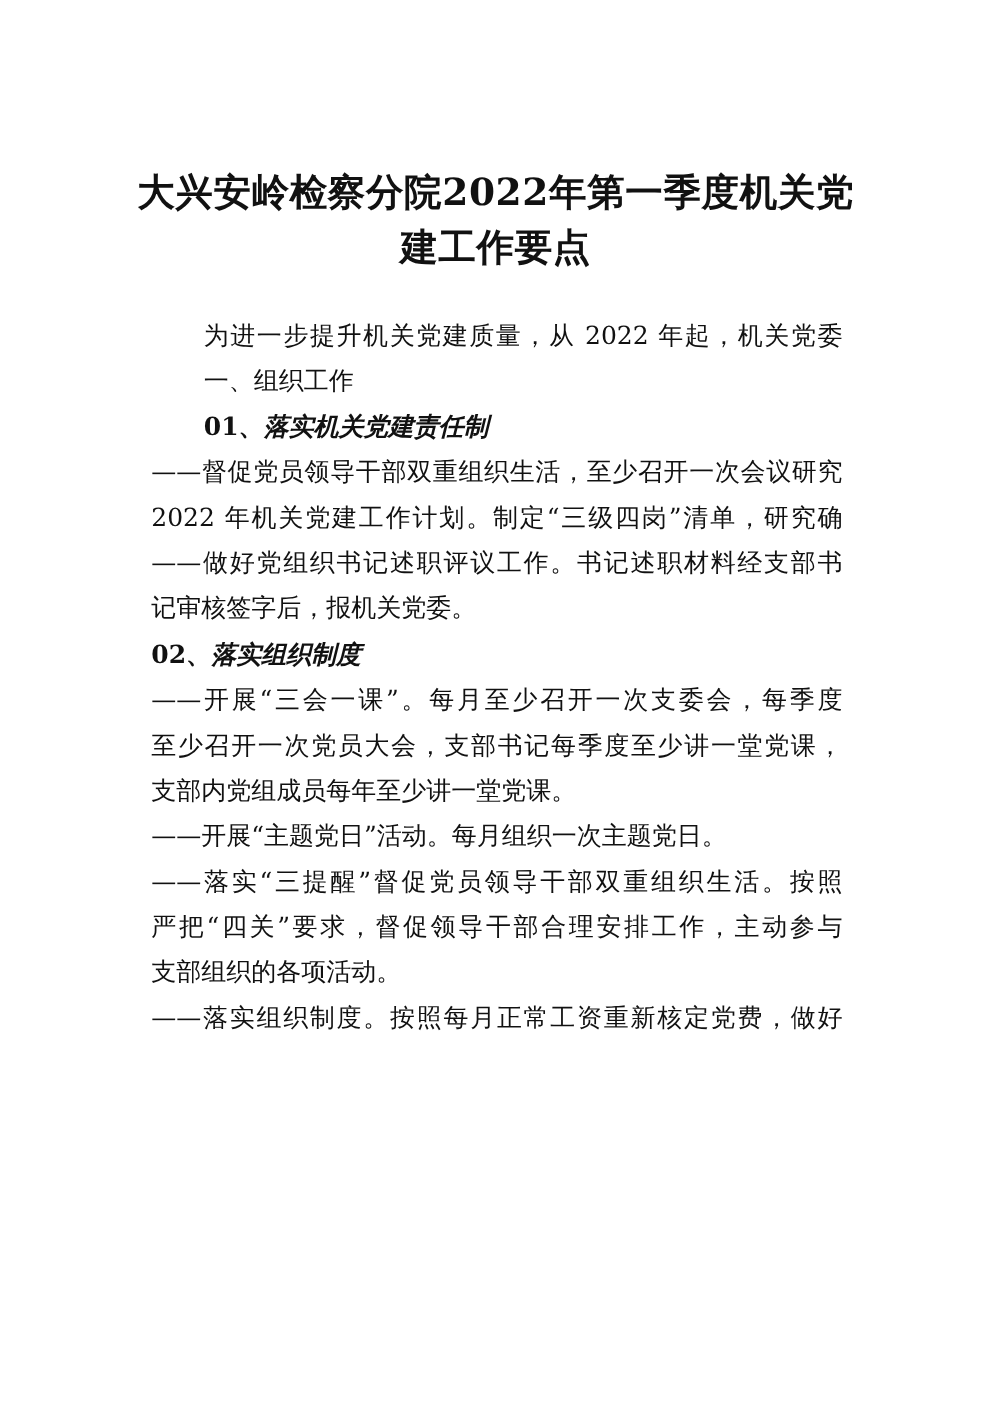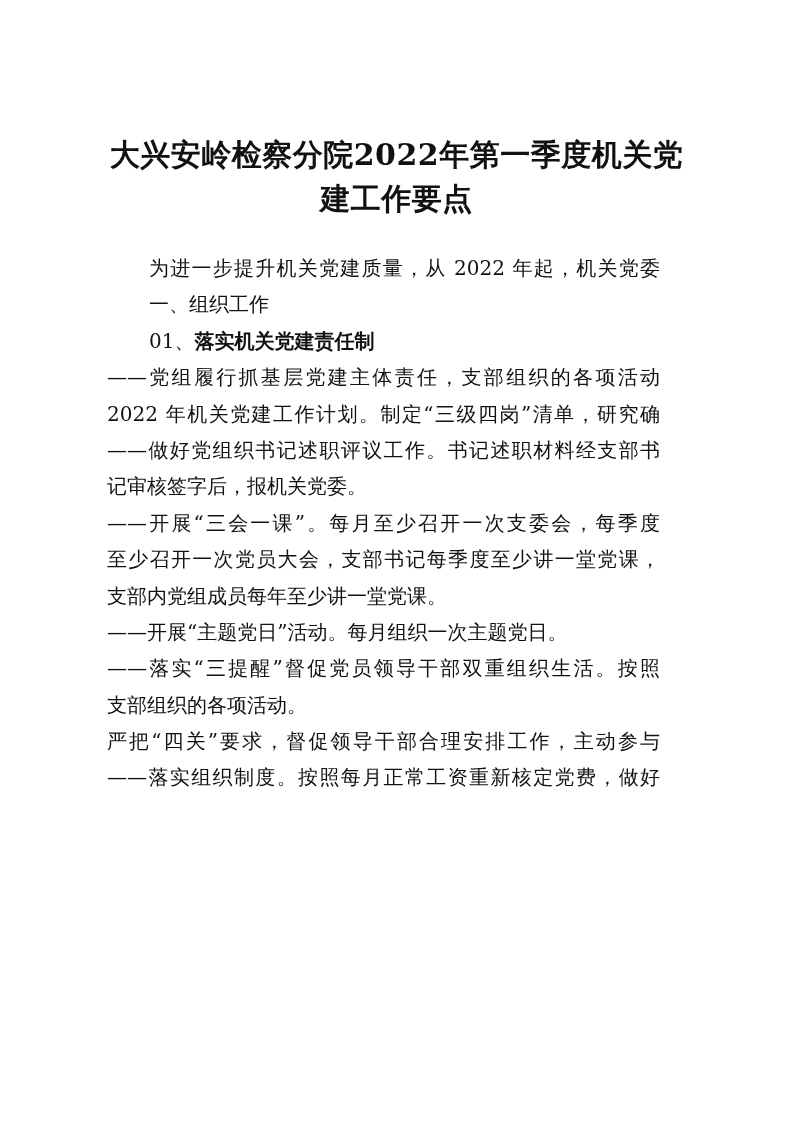--- a/index.html
+++ b/index.html
@@ -2,53 +2,56 @@
 <html><head>
   <meta charset="utf-8">
   <style>
     html, body { margin: 0; padding: 0; background: #ffffff; }
     body { width: 793px; height: 1122px; position: relative; overflow: hidden;
            font-family: "DejaVu Serif", "Liberation Serif", serif; color: #111; }
     .page { position: absolute; left: 0; top: 0; width: 654px; height: 1122px; background: #fff; }
     .title { position: absolute; left: 100px; width: 593px; top: 133px; text-align: center;
              font-family: "DejaVu Serif", "Liberation Serif", serif; font-size: 30px; line-height: 44px;
              font-weight: bold; letter-spacing: 0.5px; }
-    .body { position: absolute; left: 107px; top: 250px; width: 553px; }
+    .body { position: absolute; left: 121px; top: 250px; width: 553px; }
     .line { height: 36.4px; line-height: 36.4px; font-size: 20px; white-space: nowrap;
             text-align: justify; text-align-last: justify; letter-spacing: 0; }
     .line.last { text-align-last: left; }
     .indent { padding-left: 42px; }
     .h1 { font-family: "DejaVu Sans", "Liberation Sans", sans-serif; font-weight: normal; font-size: 20px; }
-    .h2num { font-weight: normal; }
-    .h2txt { font-weight: bold; }
+    .h2num { font-weight: bold; }
+    .h2txt { font-weight: bold; font-style: italic; }
   </style>
 </head>
 <body>
 
 <div class="page">
   <div class="title">
     <div>大兴安岭检察分院2022年第一季度机关党</div>
     <div>建工作要点</div>
   </div>
 
   <div class="body">
     <div class="line indent">为进一步提升机关党建质量，从 2022 年起，机关党委</div>
 
     <div class="line last indent h1">一、组织工作</div>
 
     <div class="line last indent">
       <span class="h2num">01、</span><span class="h2txt">落实机关党建责任制</span>
     </div>
-    <div class="line">——党组履行抓基层党建主体责任，支部组织的各项活动</div>
+    <div class="line">——督促党员领导干部双重组织生活，至少召开一次会议研究</div>
     <div class="line">2022 年机关党建工作计划。制定“三级四岗”清单，研究确</div>
     <div class="line">——做好党组织书记述职评议工作。书记述职材料经支部书</div>
     <div class="line last">记审核签字后，报机关党委。</div>
 
+    <div class="line last">
+      <span class="h2num">02、</span><span class="h2txt">落实组织制度</span>
+    </div>
     <div class="line">——开展“三会一课”。每月至少召开一次支委会，每季度</div>
     <div class="line">至少召开一次党员大会，支部书记每季度至少讲一堂党课，</div>
     <div class="line last">支部内党组成员每年至少讲一堂党课。</div>
     <div class="line last">——开展“主题党日”活动。每月组织一次主题党日。</div>
     <div class="line">——落实“三提醒”督促党员领导干部双重组织生活。按照</div>
+    <div class="line">严把“四关”要求，督促领导干部合理安排工作，主动参与</div>
     <div class="line last">支部组织的各项活动。</div>
-    <div class="line">严把“四关”要求，督促领导干部合理安排工作，主动参与</div>
     <div class="line">——落实组织制度。按照每月正常工资重新核定党费，做好</div>
   </div>
 </div>
 
 </body></html>

